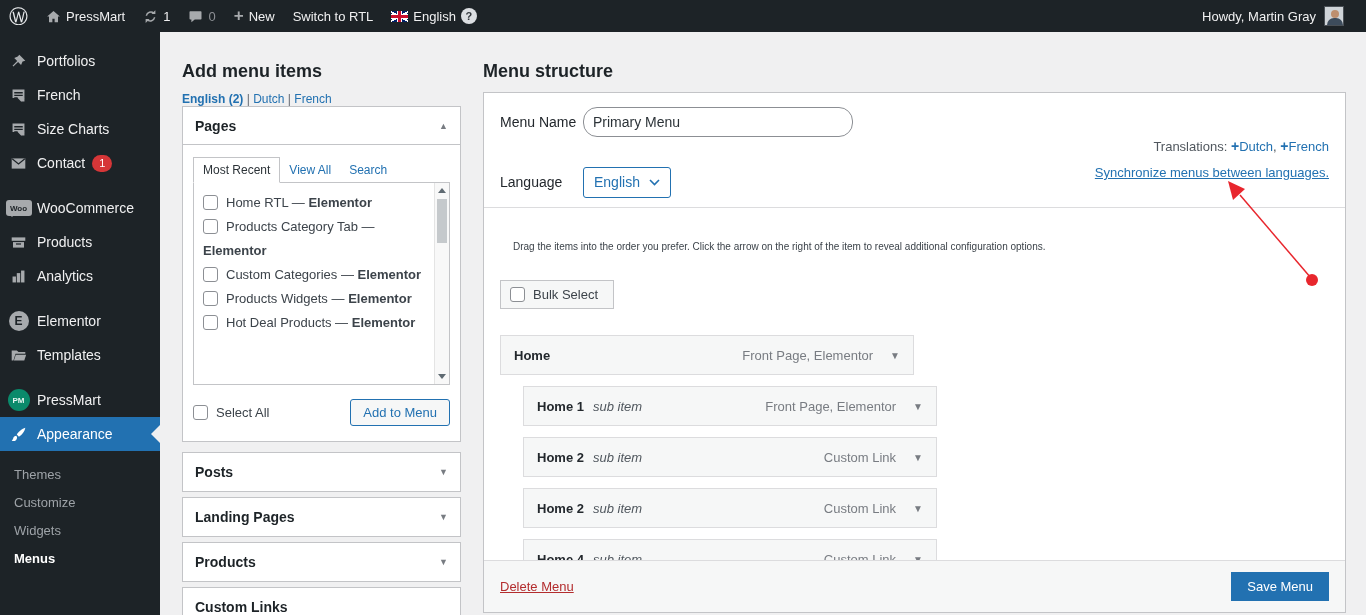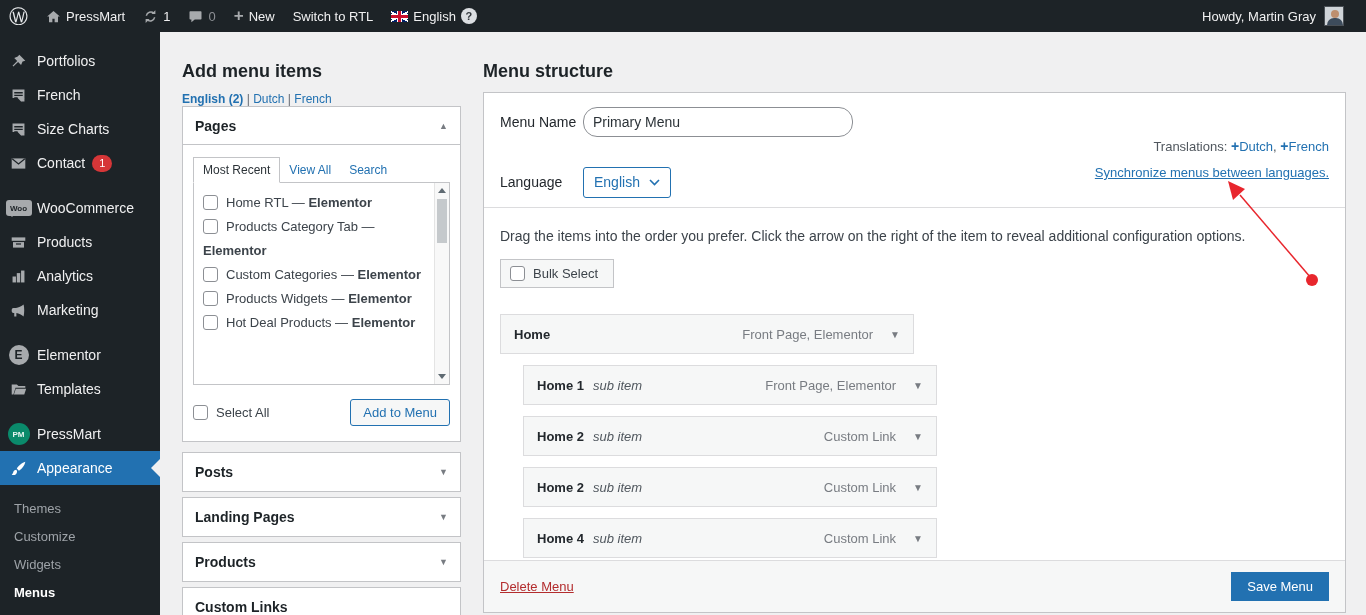--- a/index.html
+++ b/index.html
@@ -138,21 +138,21 @@
     display:inline-flex; align-items:center; gap:9px; height:31px;
     border:1px solid #2271b1; border-radius:3px; padding:0 10px; background:#fff;
     color:#2271b1; font-size:14px; cursor:pointer;
   }
   .trans-line { position:absolute; right:16px; top:45px; font-size:13px; color:#50575e; }
   .trans-line a { color:#2271b1; text-decoration:none; }
   .t-plus { font-weight:bold; font-size:14px; }
   .sync-line { position:absolute; right:16px; top:72px; font-size:13px; }
   .sync-line a { color:#2271b1; text-decoration:underline; }
   .card-body { flex:1; overflow:hidden; padding:20px 16px 0; }
-  .instructions { margin:0; font-size:14px; color:#3c434a; }
+  .instructions { margin:13px; font-size:10px; color:#3c434a; }
   .bulk-box {
     margin-top:15px; display:inline-flex; align-items:center;
     border:1px solid #c3c4c7; background:#f6f7f7; padding:6px 15px 6px 9px;
     font-size:13px; color:#3c434a;
   }
   .menu-list { margin-top:26px; }
   .mi {
     width:414px; height:40px; background:#f6f7f7; border:1px solid #dcdcde;
     display:flex; align-items:center; padding:0 13px; margin-bottom:11px;
     font-size:13px; cursor:move;
@@ -286,28 +286,20 @@
   <div class="side-item">
     <span class="side-ic">
       <svg width="17" height="17" viewBox="0 0 20 20" fill="currentColor">
           <rect x="3" y="10" width="4" height="7"></rect>
           <rect x="8" y="6" width="4" height="11"></rect>
           <rect x="13" y="3" width="4" height="14"></rect>
         </svg>
     </span>
     <span>Analytics</span>
   </div>
-  <div class="side-item">
-    <span class="side-ic">
-      <svg width="17" height="17" viewBox="0 0 20 20" fill="currentColor">
-          <path d="M16 3c-2.5 2-6 3.5-9 4H4a2 2 0 0 0-2 2v2a2 2 0 0 0 2 2h1v4h2.5v-4c3 .5 6 2 8.5 4 1-4 1-10 0-14z"></path>
-        </svg>
-    </span>
-    <span>Marketing</span>
-  </div>
   <div class="sep"></div>
   <div class="side-item">
     <span class="side-ic">
       <span class="el-circle">E</span>
     </span>
     <span>Elementor</span>
   </div>
   <div class="side-item">
     <span class="side-ic">
       <svg width="17" height="17" viewBox="0 0 20 20" fill="currentColor">

